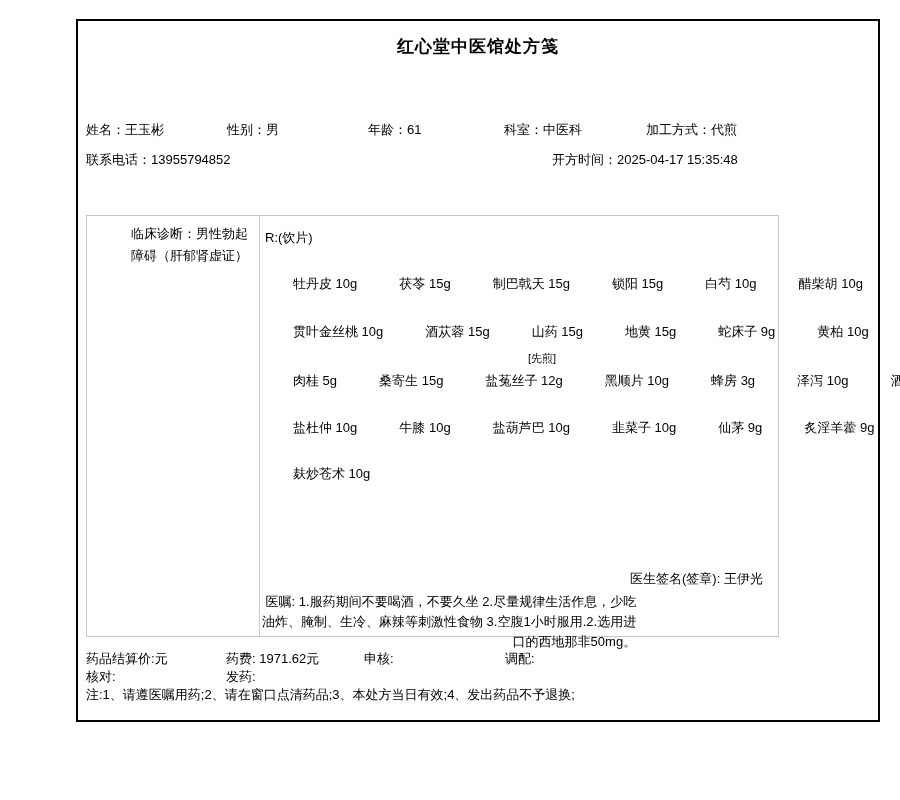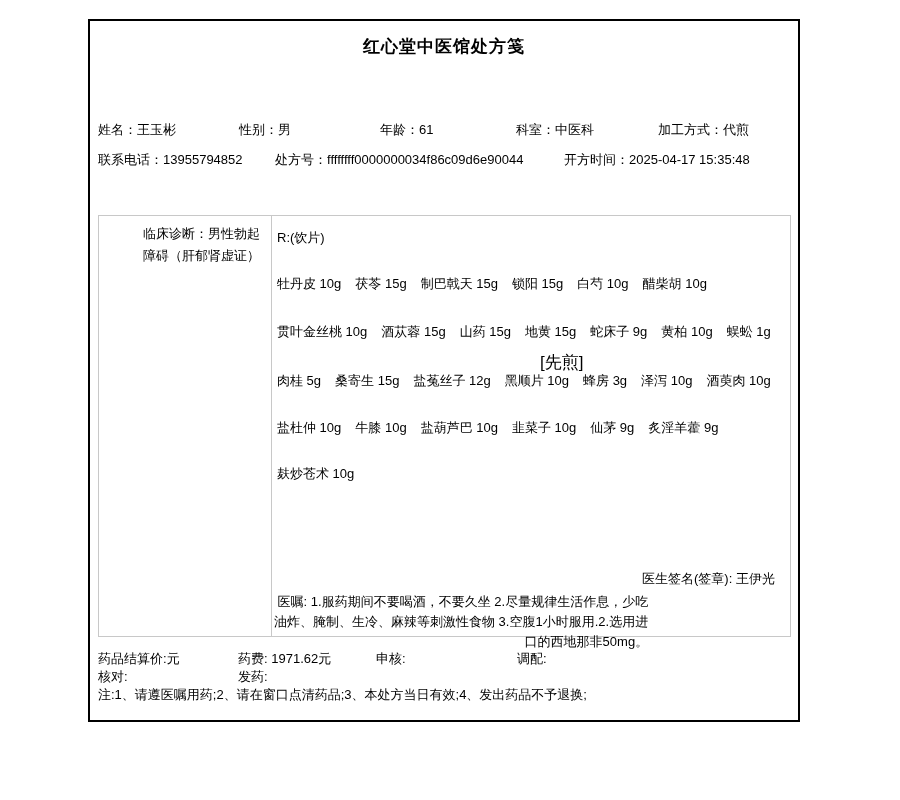--- a/index.html
+++ b/index.html
@@ -7,23 +7,23 @@
     padding: 0;
     width: 900px;
     height: 800px;
     background: #ffffff;
     font-family: "Liberation Sans", "DejaVu Sans", sans-serif;
     color: #000000;
     font-size: 13px;
   }
   .sheet {
     position: absolute;
-    left: 88px;
+    left: 76px;
     top: 19px;
-    width: 712px;
+    width: 804px;
     height: 703px;
     border: 2px solid #000000;
     box-sizing: border-box;
     background: #ffffff;
   }
   .title {
     position: absolute;
     top: 14px;
     left: 0;
     width: 100%;
@@ -58,24 +58,25 @@
     position: relative;
     flex: 1;
   }
   .rx-line {
     position: absolute;
     left: 5px;
     white-space: nowrap;
   }
   .herb {
     margin-right: 14px;
+    margin-left: 28px;
   }
   .pre-note {
     position: absolute;
-    font-size: 17px;
+    font-size: 11px;
     white-space: nowrap;
   }
   .advice {
     position: absolute;
     left: 2px;
     top: 376px;
     line-height: 20px;
     white-space: nowrap;
     background: transparent;
     text-align: right;
@@ -91,21 +92,20 @@
 
   <div class="title">红心堂中医馆处方笺</div>
 
   <div class="fld" style="left:8px;top:100px"><span>姓名：</span><span>王玉彬</span></div>
   <div class="fld" style="left:149px;top:100px"><span>性别：</span><span>男</span></div>
   <div class="fld" style="left:290px;top:100px"><span>年龄：</span><span>61</span></div>
   <div class="fld" style="left:426px;top:100px"><span>科室：</span><span>中医科</span></div>
   <div class="fld" style="left:568px;top:100px"><span>加工方式：</span><span>代煎</span></div>
 
   <div class="fld" style="left:8px;top:130px"><span>联系电话：</span><span>13955794852</span></div>
-  <div class="fld" style="left:185px;top:130px"><span>处方号：</span><span>ffffffff0000000034f86c09d6e90044</span></div>
   <div class="fld" style="left:474px;top:130px"><span>开方时间：</span><span>2025-04-17 15:35:48</span></div>
 
   <div class="rx-box">
     <div class="diag-cell"><span>临床诊断：</span><span>男性勃起障碍（肝郁肾虚证）</span></div>
 
     <div class="rx-cell">
       <div class="rx-line" style="top:13px">R:(饮片)</div>
 
       <div class="rx-line" style="top:59px">
         <span class="herb">牡丹皮 10g</span><span class="herb">茯苓 15g</span><span class="herb">制巴戟天 15g</span><span class="herb">锁阳 15g</span><span class="herb">白芍 10g</span><span class="herb">醋柴胡 10g</span>

